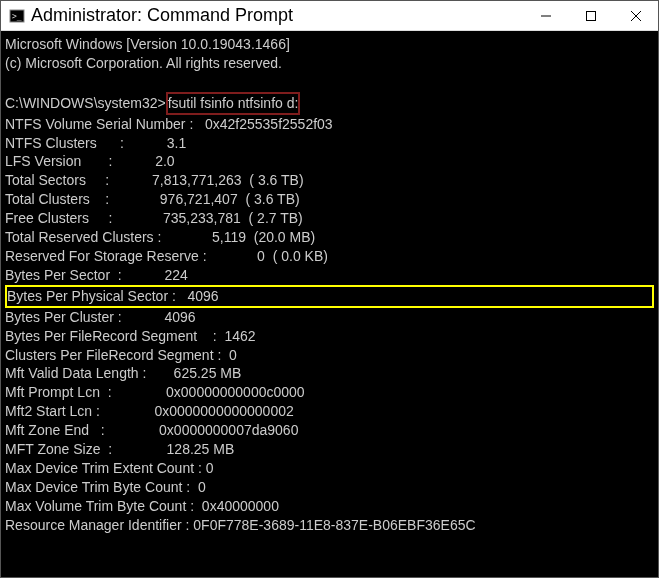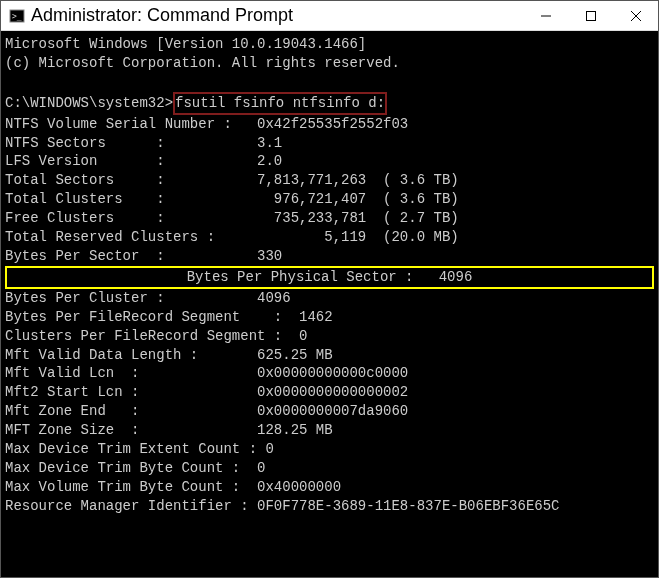--- a/index.html
+++ b/index.html
@@ -41,29 +41,28 @@
       justify-content: center;
       color: #000;
     }
     .terminal {
       height: calc(578px - 31px);
       background: #000;
       padding: 4px 4px;
       overflow: hidden;
     }
     .term-line {
-      font-family: Liberation Mono, monospace;
+      font-family: Liberation Sans, sans-serif;
       font-size: 14px;
       line-height: 18.9px;
       color: #ccc;
       white-space: pre;
     }
     .hl-box {
       border: 2px solid #ffff00;
-      text-align: center;
     }
     .hl-inline {
       border: 2px solid #7f1d1d;
       display: inline-block;
     }
   </style>
 </head>
 <body>
 
 <div class="titlebar">
@@ -94,33 +93,34 @@
   </div>
 </div>
 
 <div class="terminal">
   <div class="term-line">Microsoft Windows [Version 10.0.19043.1466]</div>
   <div class="term-line">(c) Microsoft Corporation. All rights reserved.</div>
   <div class="term-line"> </div>
   <div class="term-line"><span>C:\WINDOWS\system32&gt;</span><span class="hl-inline">fsutil fsinfo ntfsinfo d:</span></div>
   <div id="rows-container">
       <div class="term-line"><span>NTFS Volume Serial Number :   </span><span>0x42f25535f2552f03</span></div>
-      <div class="term-line"><span>NTFS Sectors      :           </span><span>3.1</span></div>
+      <div class="term-line"><span>NTFS Clusters      :           </span><span>3.1</span></div>
       <div class="term-line"><span>LFS Version       :           </span><span>2.0</span></div>
       <div class="term-line"><span>Total Sectors     :           </span><span>7,813,771,263  ( 3.6 TB)</span></div>
       <div class="term-line"><span>Total Clusters    :           </span><span>  976,721,407  ( 3.6 TB)</span></div>
       <div class="term-line"><span>Free Clusters     :           </span><span>  735,233,781  ( 2.7 TB)</span></div>
       <div class="term-line"><span>Total Reserved Clusters :     </span><span>        5,119  (20.0 MB)</span></div>
-      <div class="term-line"><span>Bytes Per Sector  :           </span><span>330</span></div>
+      <div class="term-line"><span>Reserved For Storage Reserve : </span><span>            0  ( 0.0 KB)</span></div>
+      <div class="term-line"><span>Bytes Per Sector  :           </span><span>224</span></div>
       <div class="term-line hl-box"><span>Bytes Per Physical Sector :   </span><span>4096</span></div>
       <div class="term-line"><span>Bytes Per Cluster :           </span><span>4096</span></div>
       <div class="term-line"><span>Bytes Per FileRecord Segment    :  </span><span>1462</span></div>
       <div class="term-line"><span>Clusters Per FileRecord Segment :  </span><span>0</span></div>
       <div class="term-line"><span>Mft Valid Data Length :       </span><span>625.25 MB</span></div>
-      <div class="term-line"><span>Mft Valid Lcn  :              </span><span>0x00000000000c0000</span></div>
+      <div class="term-line"><span>Mft Prompt Lcn  :              </span><span>0x00000000000c0000</span></div>
       <div class="term-line"><span>Mft2 Start Lcn :              </span><span>0x0000000000000002</span></div>
       <div class="term-line"><span>Mft Zone End   :              </span><span>0x0000000007da9060</span></div>
       <div class="term-line"><span>MFT Zone Size  :              </span><span>128.25 MB</span></div>
       <div class="term-line"><span>Max Device Trim Extent Count : </span><span>0</span></div>
       <div class="term-line"><span>Max Device Trim Byte Count :  </span><span>0</span></div>
       <div class="term-line"><span>Max Volume Trim Byte Count :  </span><span>0x40000000</span></div>
       <div class="term-line"><span>Resource Manager Identifier : </span><span>0F0F778E-3689-11E8-837E-B06EBF36E65C</span></div>
     </div>
   <div class="term-line"> </div>
 

